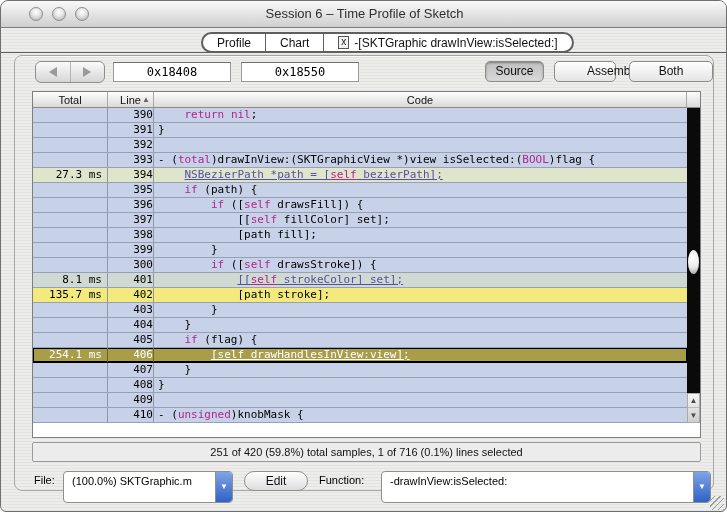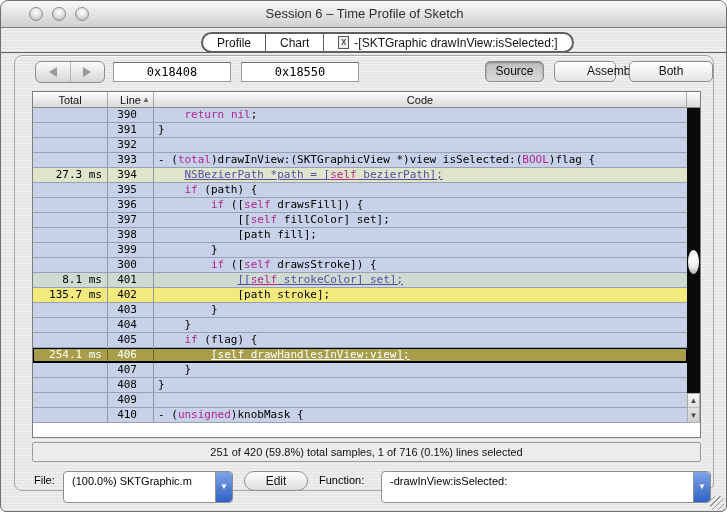--- a/index.html
+++ b/index.html
@@ -80,21 +80,21 @@
   .th { display:flex; align-items:center; justify-content:center; border-right:1px solid #a7a7a7; }
   .th-total { width:75px; }
   .th-line  { width:46px; position:relative; }
   .th-code  { flex:1; }
   .th-scroll{ width:13px; border-right:none; }
   .sortarrow { position:absolute; right:3px; top:3px; font-size:8px; color:#666; }
   .tbody { position:absolute; left:0; top:16px; right:13px; bottom:0; background:#fff; overflow:hidden; }
   .trow { display:flex; height:15px; border-bottom:1px solid #98a1b3; background:#c7d2e8;
           font-family:"DejaVu Sans Mono", monospace; font-size:11px; line-height:14px; color:#000; }
   .c-total { width:75px; text-align:right; padding-right:5px; border-right:1px solid #8e97a9; }
-  .c-line  { width:46px; text-align:right; padding-right:16px; border-right:1px solid #8e97a9; }
+  .c-line  { width:46px; text-align:right; padding-right:0; border-right:1px solid #8e97a9; }
   .c-code  { flex:1; white-space:pre; padding-left:4px; overflow:hidden; }
   .r-pale { background:#dee5cb; }
   .r-mid  { background:#cfdad2; }
   .r-hot  { background:#f3ea7e; }
   .r-sel  { background:#a89d49; color:#fff; box-shadow:inset 0 0 0 1px #000; border-bottom:1px solid #000; }
   .r-sel .c-total, .r-sel .c-line { border-right-color:#6c6428; }
   .tk-pl { color:inherit; }
   .tk-kw { color:#b0268c; }
   .tk-lk { color:#544ea6; text-decoration:underline; }
   .tk-lkw{ color:#b0268c; text-decoration:underline; }

